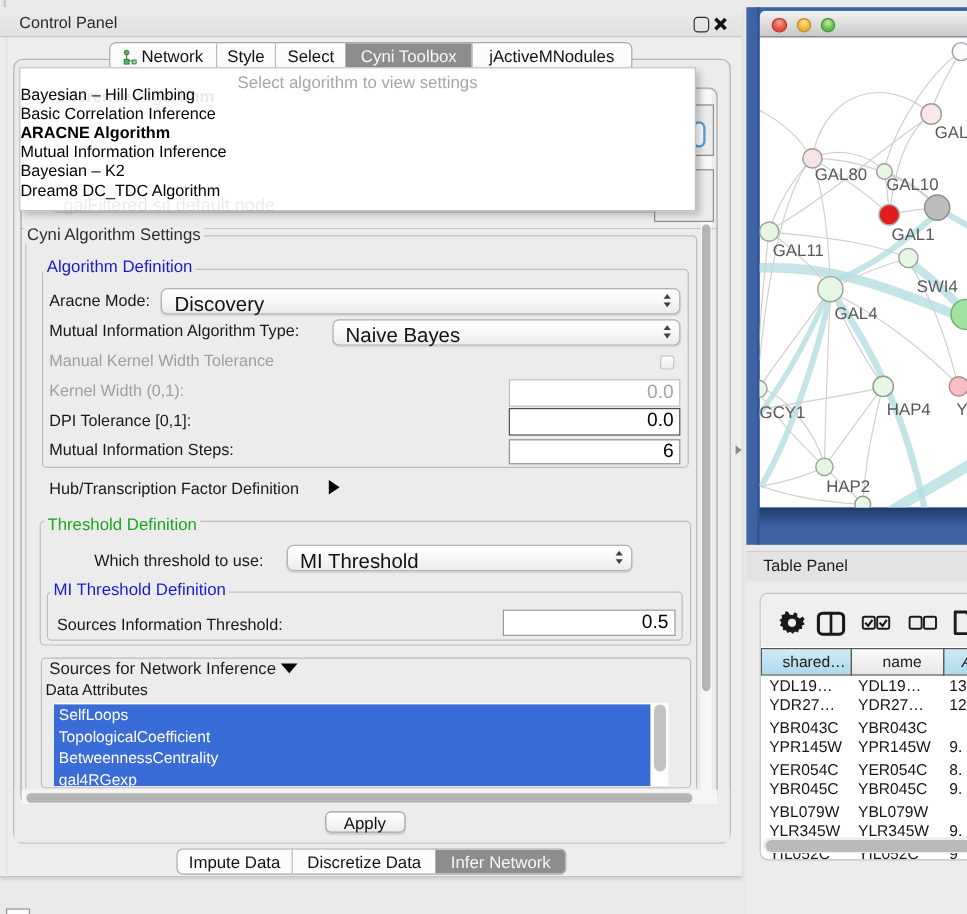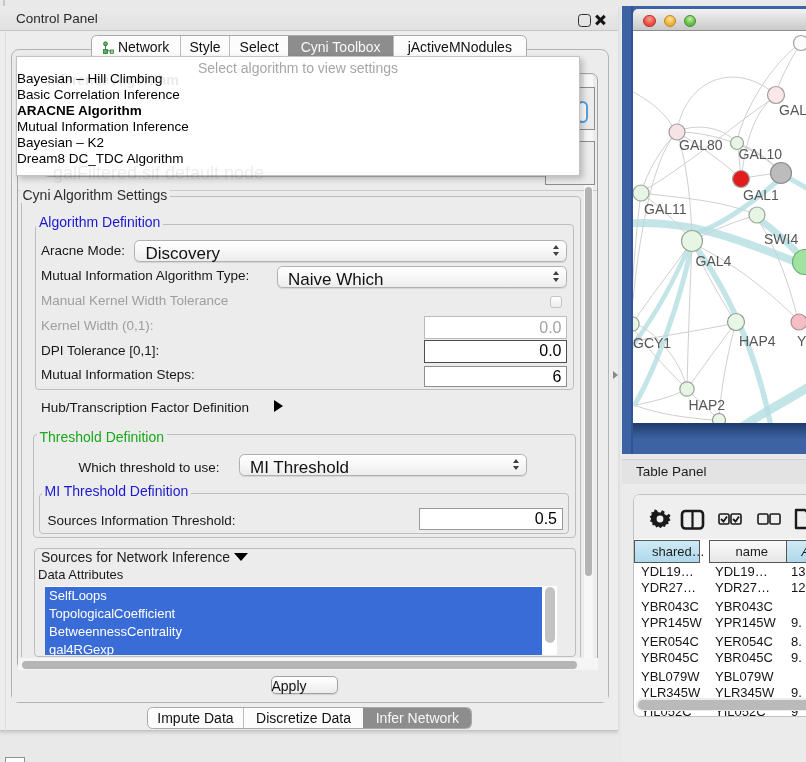--- a/index.html
+++ b/index.html
@@ -62,21 +62,21 @@
 <div class="lbl" style="left:41px;top:242.5px">Aracne Mode:</div>
 <div class="combo" style="left:134px;top:240px;width:432.5px;height:21.5px">
     <span class="t">Discovery</span>
     <span class="spin">
       <span class="u"></span>
       <span class="d"></span>
     </span>
   </div>
 <div class="lbl" style="left:41px;top:267.5px">Mutual Information Algorithm Type:</div>
 <div class="combo" style="left:276.5px;top:266px;width:290px;height:21.5px">
-    <span class="t">Naive Which</span>
+    <span class="t">Naive Bayes</span>
     <span class="spin">
       <span class="u"></span>
       <span class="d"></span>
     </span>
   </div>
 <div class="lbl gry" style="left:41px;top:293px">Manual Kernel Width Tolerance</div>
 <div class="a" style="left:549.5px;top:296px;width:12px;height:12px;border:1.5px solid #c4c4c4;border-radius:3px;background:linear-gradient(#fff,#ececec)"></div>
 <div class="lbl gry" style="left:41px;top:318px">Kernel Width (0,1):</div>
 <div class="fld" style="left:423.5px;top:315.5px;width:143px;height:23px;border:1px solid #bcbcbc;color:#a2a2a2;line-height:21px;padding-right:4px">0.0</div>
 <div class="lbl" style="left:41px;top:342.5px">DPI Tolerance [0,1]:</div>
@@ -113,21 +113,21 @@
 <div class="a" style="left:11.5px;top:656.5px;width:596px;height:45px;background:#ececec"></div>
 
 <div class="a" style="left:16.5px;top:73px;width:581.5px;height:597px;border:1px solid #a6a6a6;border-radius:7px"></div>
 
 <div class="a" style="left:583.5px;top:74.5px;width:9px;height:594px;background:#f7f7f7"></div>
 <div class="a" style="left:584.5px;top:187px;width:7.5px;height:389px;border-radius:4px;background:#b4b4b4"></div>
 
 <div class="a" style="left:17.5px;top:657.5px;width:580px;height:12px;background:#f5f5f5"></div>
 <div class="a" style="left:21.5px;top:660.5px;width:555.5px;height:8.5px;border-radius:4.5px;background:#b5b5b5"></div>
 
-<div class="a" style="left:270.5px;top:675.5px;width:67px;height:18.5px;border:1px solid #a3a3a3;border-radius:5px;background:linear-gradient(#fff,#ececec);box-shadow:0 1px 1px rgba(0,0,0,.12);font-size:14px;color:#111;text-align:left;line-height:18px">Apply</div>
+<div class="a" style="left:270.5px;top:675.5px;width:67px;height:18.5px;border:1px solid #a3a3a3;border-radius:5px;background:linear-gradient(#fff,#ececec);box-shadow:0 1px 1px rgba(0,0,0,.12);font-size:14px;color:#111;text-align:center;line-height:18px">Apply</div>
 
 <div class="seg" style="left:146.5px;top:706.5px;width:325.5px;height:22.5px;border-radius:5.5px">
 <div style="width:96.5px">Impute Data</div>
 <div style="width:120px">Discretize Data</div>
 <div class="sel" style="width:109px">Infer Network</div>
 </div>
 
 <div class="a" style="left:5px;top:756.5px;width:20px;height:12px;border:1.5px solid #909090;background:#fdfdfd"></div>
 
 <div class="a" style="left:622px;top:6px;width:184px;height:448px;background:#3d63a5;overflow:hidden">
@@ -211,21 +211,21 @@
 <g fill="none" stroke="#1a1a1a" stroke-width="1.6">
 <rect x="85" y="19" width="10" height="10" rx="1.5"></rect>
 <rect x="97" y="19" width="10" height="10" rx="1.5"></rect>
 <rect x="124" y="19" width="10" height="10" rx="1.5"></rect>
 <rect x="136" y="19" width="10" height="10" rx="1.5"></rect>
 <path d="M87,24 L89.5,26.5 L93,21.5" stroke-width="1.8"></path>
 <path d="M99,24 L101.5,26.5 L105,21.5" stroke-width="1.8"></path>
 </g>
 <path d="M162,15 L171,15 L176,20 L176,33 L162,33 Z" fill="none" stroke="#1a1a1a" stroke-width="2.4" stroke-linejoin="round"></path>
 </svg>
-<div style="position:absolute;left:0;top:45px;width:66px;height:23px;background:linear-gradient(#cfeaf5,#aed9ec);border:1px solid #565656;font-size:13px;color:#1c1c1c;text-align:center;text-indent:17px;line-height:21px">shared…</div>
+<div style="position:absolute;left:0;top:45px;width:76px;height:23px;background:linear-gradient(#cfeaf5,#aed9ec);border:1px solid #565656;font-size:13px;color:#1c1c1c;text-align:left;text-indent:17px;line-height:21px">shared…</div>
 <div style="position:absolute;left:75px;top:45px;width:77.5px;height:23px;background:linear-gradient(#fbfbfb,#e6e6e6);border:1px solid #565656;font-size:13px;color:#1c1c1c;text-align:center;text-indent:8px;line-height:21px">name</div>
 <div style="position:absolute;left:151.5px;top:45px;width:28.5px;height:23px;background:linear-gradient(#cfeaf5,#aed9ec);border:1px solid #565656;font-size:13px;font-style:italic;color:#1c1c1c;padding-left:15px;line-height:21px;overflow:hidden">A</div>
 <div style="position:absolute;left:0;top:68.0px;width:180px;height:17.5px;font-size:13px;color:#151515;line-height:17.5px">
       <span style="position:absolute;left:7px">YDL19…</span>
       <span style="position:absolute;left:81px">YDL19…</span>
       <span style="position:absolute;left:157px">13</span>
     </div>
 <div style="position:absolute;left:0;top:84.0px;width:180px;height:17.5px;font-size:13px;color:#151515;line-height:17.5px">
       <span style="position:absolute;left:7px">YDR27…</span>
       <span style="position:absolute;left:81px">YDR27…</span>
@@ -264,15 +264,15 @@
       <span style="position:absolute;left:81px">YIL052C</span>
       <span style="position:absolute;left:157px">9</span>
     </div>
 <div style="position:absolute;left:1.5px;top:203px;width:177px;height:13px;background:#ededed;border-radius:6px"></div>
 <div style="position:absolute;left:4px;top:204.5px;width:176px;height:10.5px;background:#bababa;border-radius:5px"></div>
 </div>
 
 <div class="a" style="left:16px;top:56px;width:564px;height:120px;background:#fff;border:1px solid #c2c2c2;box-shadow:3px 3px 6px rgba(0,0,0,.22);z-index:10">
 <div style="position:absolute;left:0;right:0;top:2.5px;text-align:center;font-size:14px;color:#a6a6a6">Select algorithm to view settings</div>
 <div style="position:absolute;left:30px;top:15px;font-size:14px;font-weight:bold;color:rgba(0,0,0,0.09)">Inference Algorithm</div>
-<div style="position:absolute;left:36px;top:106px;font-size:18px;color:rgba(0,0,0,0.08)">galFiltered.sif default node</div>
+<div style="position:absolute;left:36px;top:106px;font-size:15px;color:rgba(0,0,0,0.08)">galFiltered.sif default node</div>
 <div style="position:absolute;left:0px;top:13.5px;font-size:13.5px;color:#000;line-height:16px;white-space:nowrap">Bayesian – Hill Climbing<br>Basic Correlation Inference<br><span style="font-weight:bold">ARACNE Algorithm</span><br>Mutual Information Inference<br>Bayesian – K2<br>Dream8 DC_TDC Algorithm</div>
 </div>
 
 </body></html>

